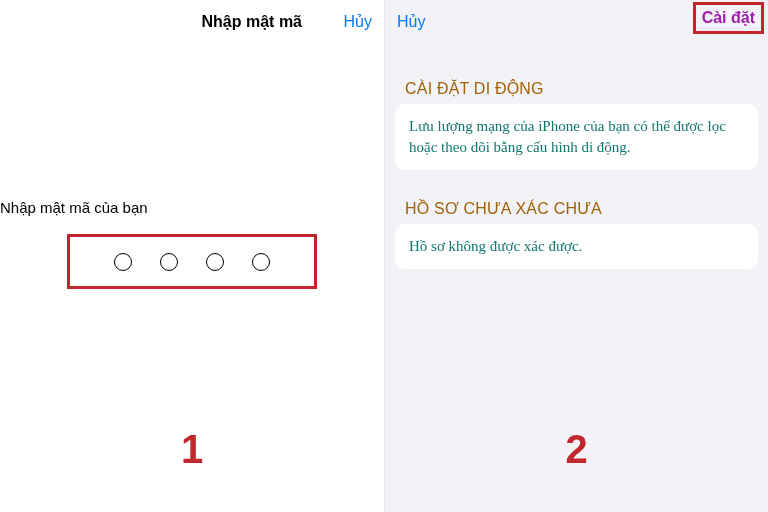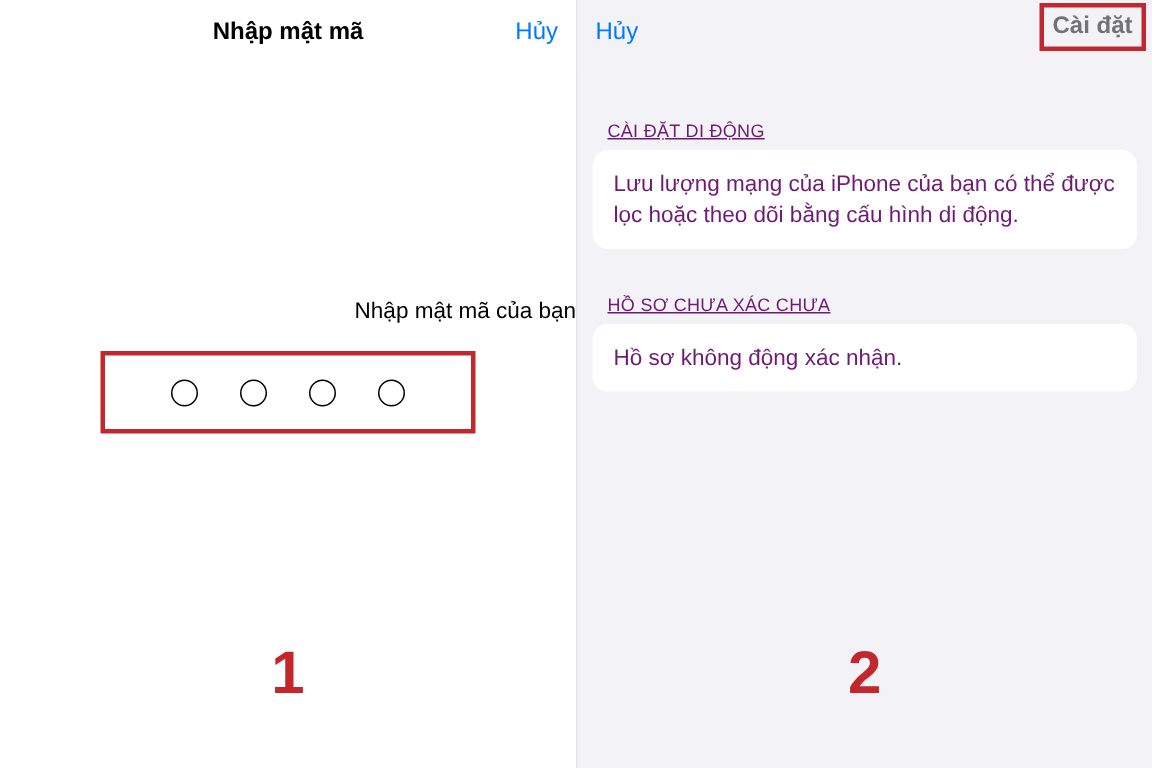--- a/index.html
+++ b/index.html
@@ -27,36 +27,36 @@
       font-size: 16px;
     }
     .navbar-left {
       width: 70px;
       text-align: left;
       color: #007aff;
       font-size: 16px;
     }
     .navbar-title {
       flex: 1;
-      text-align: center;
+      text-align: right;
       font-weight: 600;
       font-size: 16px;
       color: #000;
     }
     .navbar-right {
       width: 70px;
       text-align: right;
       color: #007aff;
       font-size: 16px;
     }
     .screen-left .navbar-left { visibility: hidden; }
 
     .passcode-area {
       margin-top: 155px;
-      text-align: right;
+      text-align: left;
     }
     .passcode-prompt {
       font-size: 15px;
       color: #000;
       font-weight: 400;
     }
     .dots-box {
       margin: 18px auto 0 auto;
       width: 250px;
       height: 55px;
@@ -83,42 +83,42 @@
       color: #c1272d;
     }
     .settings-box {
       position: absolute;
       top: 2px;
       right: 4px;
       border: 3px solid #c1272d;
       padding: 4px 6px;
     }
     .settings-text {
-      color: #737373;
+      color: #a21caf;
       font-size: 16px;
       font-weight: 600;
     }
     .content-right {
       padding-top: 30px;
     }
     .section-header {
-      font-size: 12px;
-      color: #701a75;
+      font-size: 16px;
+      color: #a16207;
       padding: 6px 20px;
       letter-spacing: 0.2px;
-      text-decoration: underline;
     }
     .card {
       background: #fff;
       margin: 0 10px 24px 10px;
       border-radius: 10px;
       padding: 12px 14px;
       font-size: 15px;
-      color: #701a75;
+      color: #0f766e;
       line-height: 1.4;
+      font-family: Liberation Serif, serif;
     }
     .navbar-r2 {
       display: flex;
       align-items: center;
       justify-content: space-between;
       height: 44px;
       padding: 0 12px;
       font-size: 16px;
       background: #f2f2f7;
       position: relative;
@@ -154,17 +154,17 @@
     <div class="settings-box">
       <span class="settings-text">Cài đặt</span>
     </div>
   </div>
 
   <div class="content-right">
     <div class="section-header">CÀI ĐẶT DI ĐỘNG</div>
     <div class="card">Lưu lượng mạng của iPhone của bạn có thể được lọc hoặc theo dõi bằng cấu hình di động.</div>
 
     <div class="section-header">HỒ SƠ CHƯA XÁC CHƯA</div>
-    <div class="card">Hồ sơ không động xác nhận.</div>
+    <div class="card">Hồ sơ không được xác được.</div>
   </div>
 
   <div class="step-number">2</div>
 </div>
 
 </body></html>

